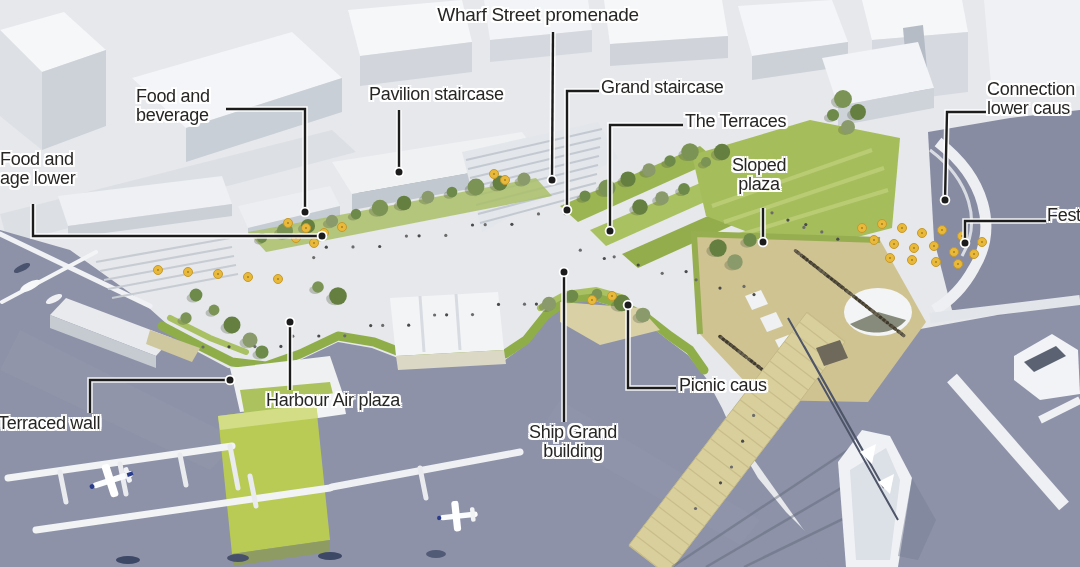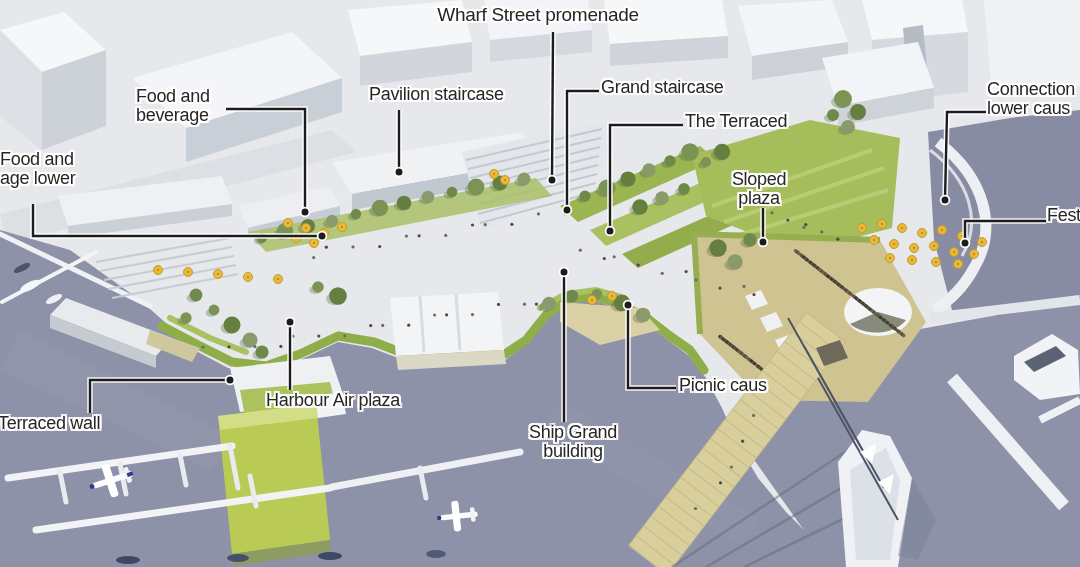--- a/index.html
+++ b/index.html
@@ -650,23 +650,23 @@
   <span>Food and</span>
   <span>beverage</span>
 </div>
 <div class="callout" style="left:369px;top:85px">
   <span>Pavilion staircase</span>
 </div>
 <div class="callout" style="left:601px;top:78px">
   <span>Grand staircase</span>
 </div>
 <div class="callout" style="left:685px;top:112px">
-  <span>The Terraced</span>
-</div>
-<div class="callout center" style="left:723px;top:170px;width:72px">
+  <span>The Terraces</span>
+</div>
+<div class="callout center" style="left:723px;top:156px;width:72px">
   <span>Sloped</span>
   <span>plaza</span>
 </div>
 <div class="callout" style="left:987px;top:80px">
   <span>Connection</span>
   <span>lower caus</span>
 </div>
 <div class="callout" style="left:1047px;top:206px">
   <span>Fest</span>
 </div>

